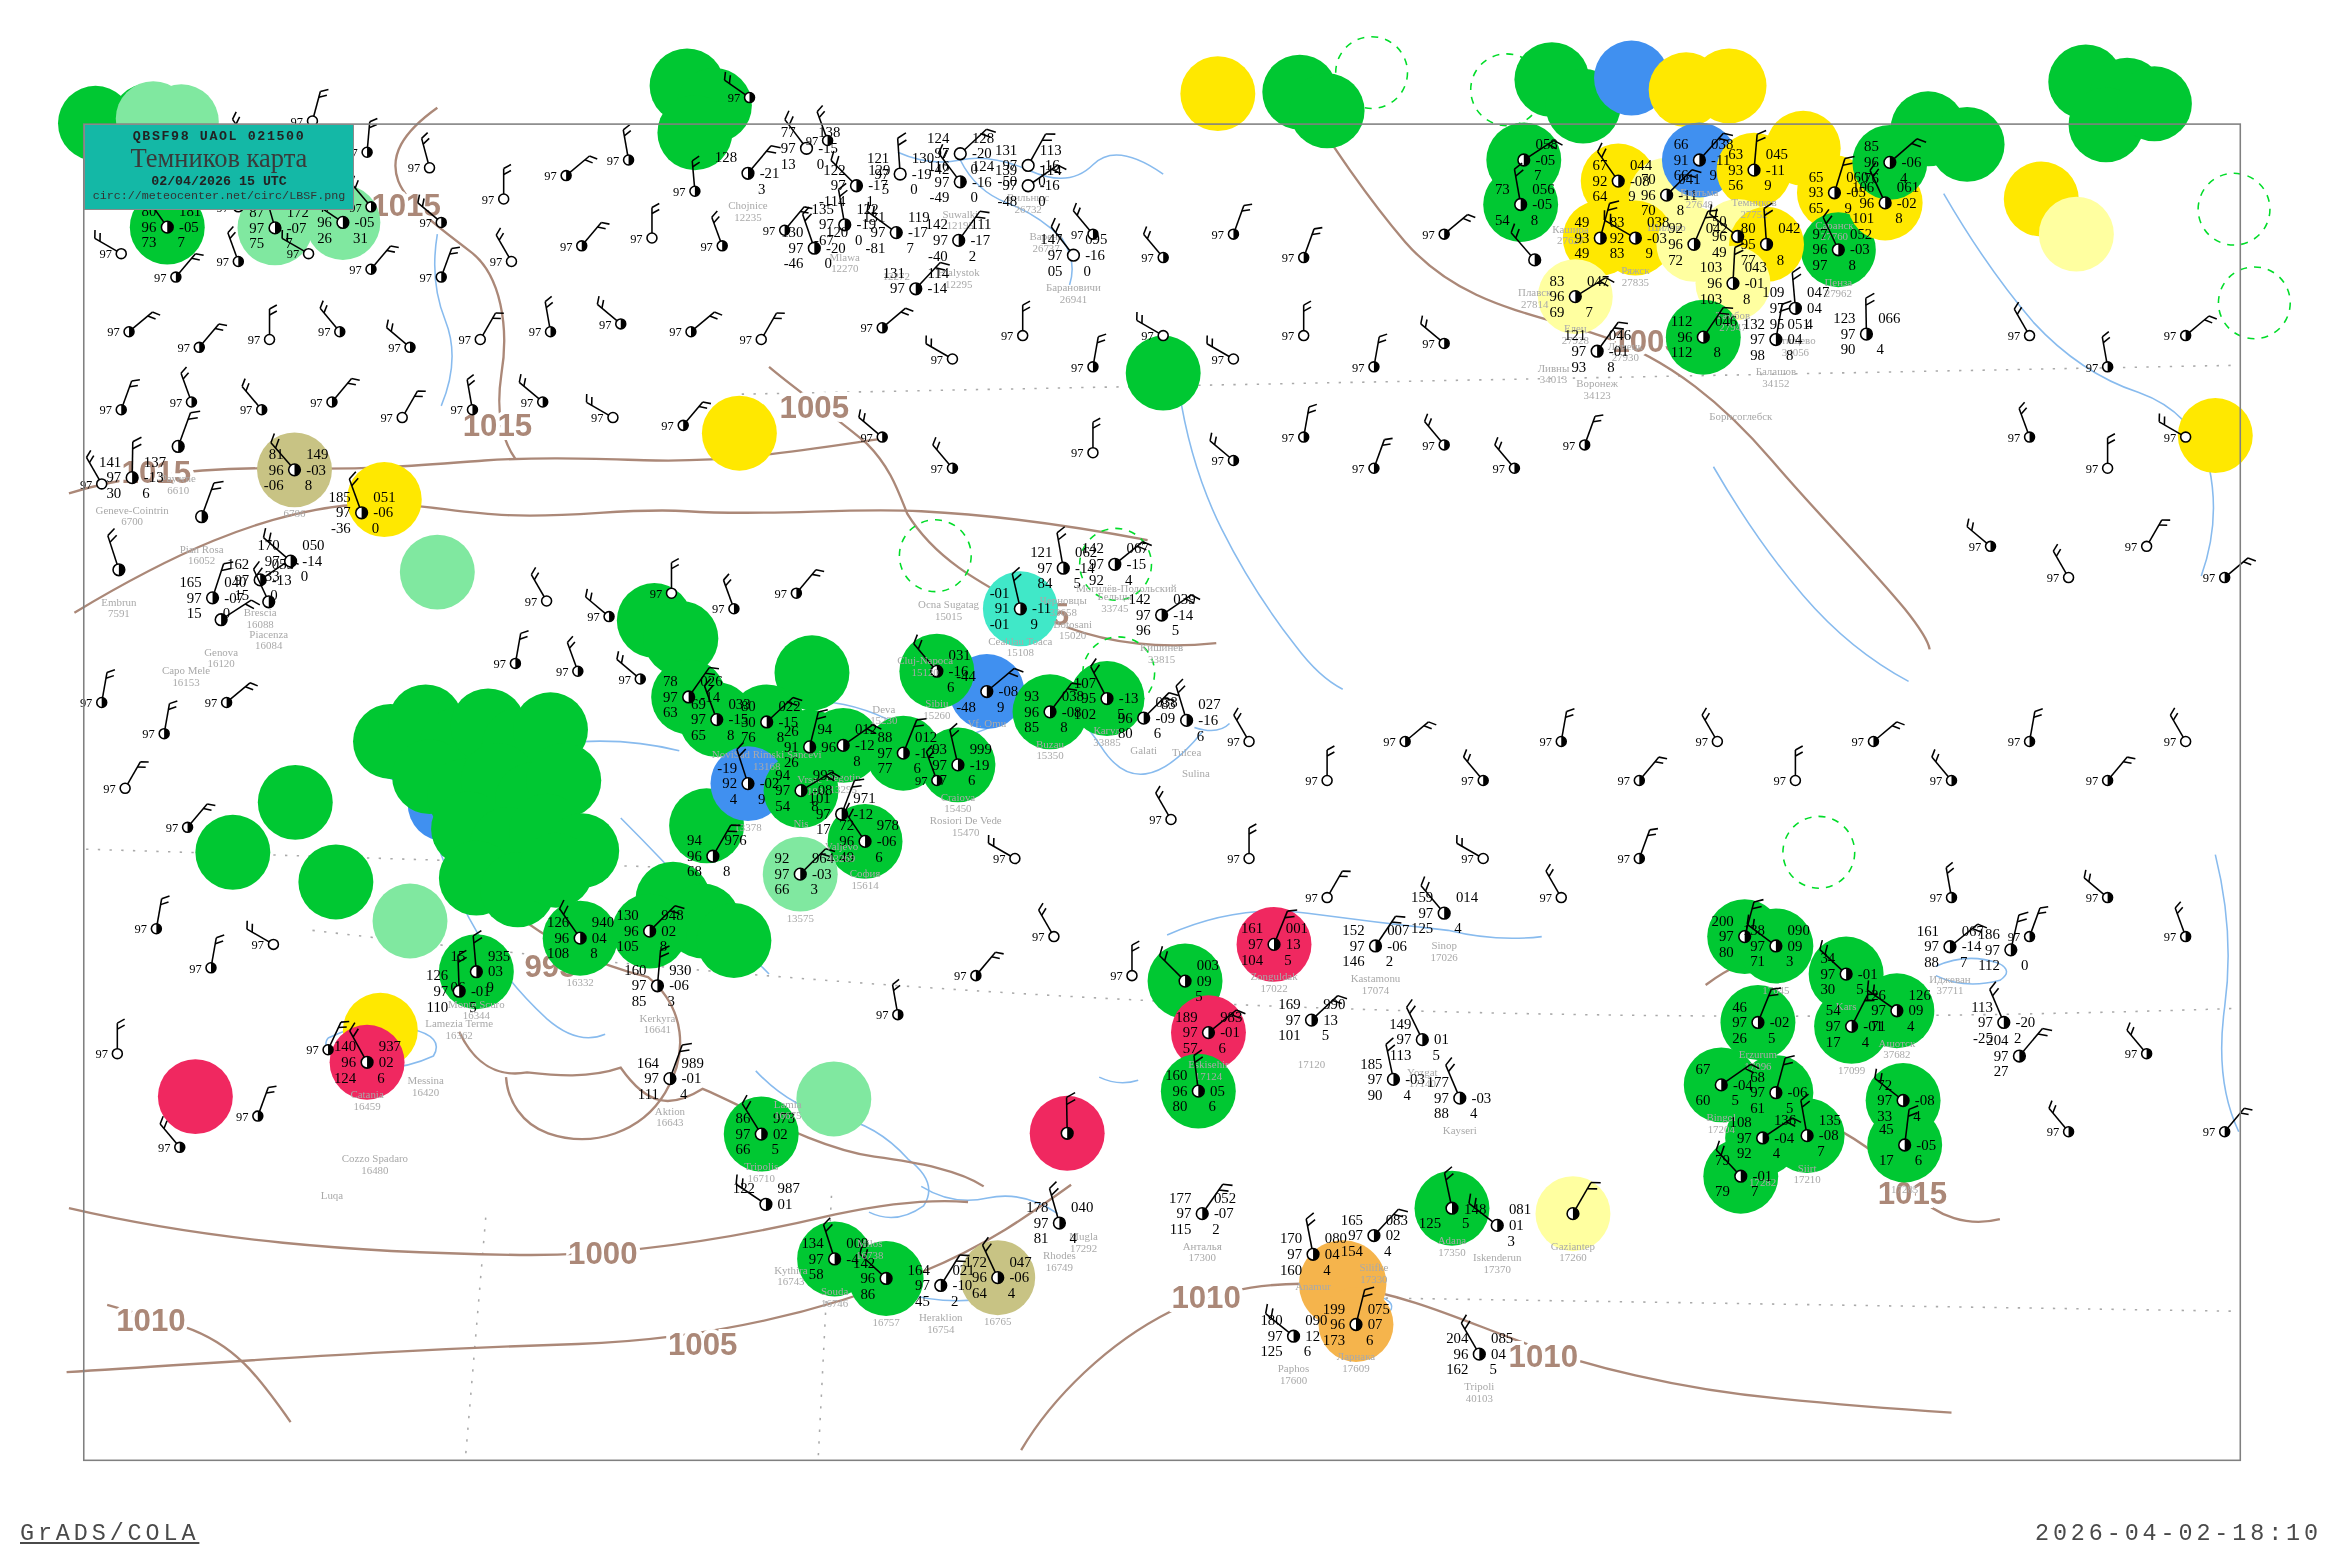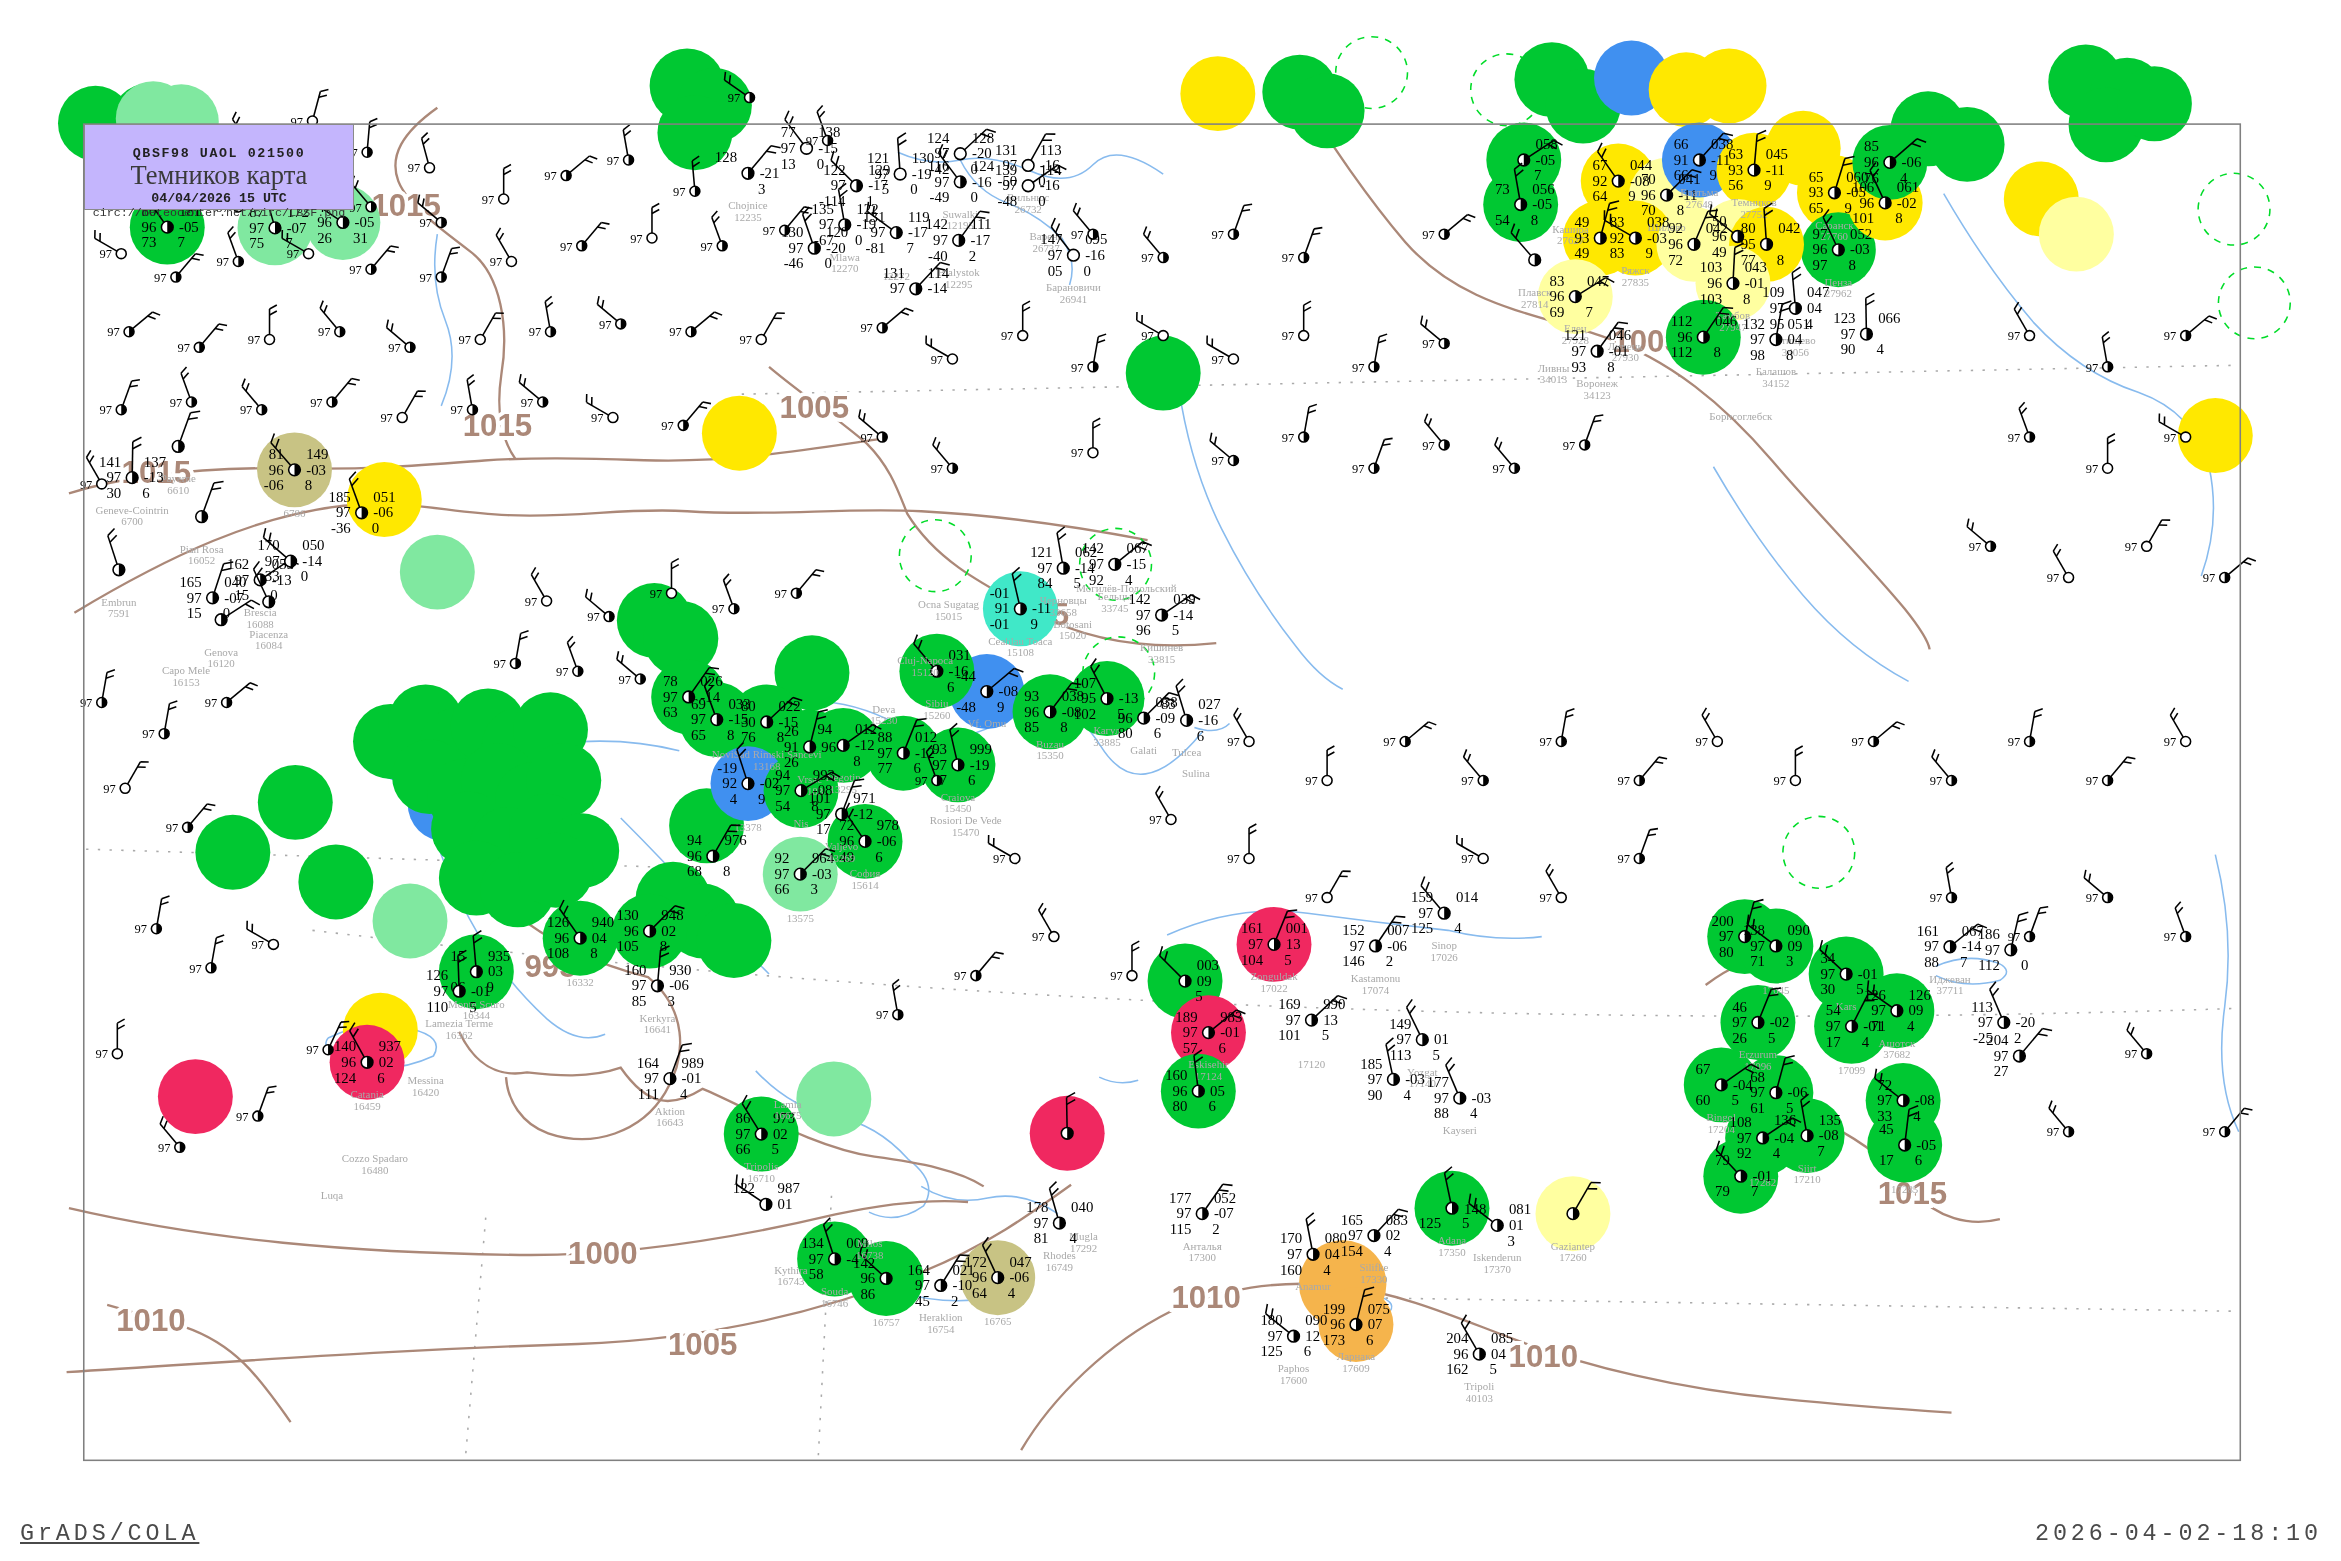--- a/index.html
+++ b/index.html
@@ -1,20 +1,20 @@
 <!DOCTYPE html>
 <html style="font-size:12.5px"><head>
 <meta charset="utf-8">
 <style>
   html,body{margin:0;padding:0;background:#fff;}
   .page{position:relative;width:2342px;height:1561px;background:#fff;overflow:hidden;
         font-family:"Liberation Serif",serif;}
   #map{position:absolute;left:0;top:0;}
-  .legend{position:absolute;left:84px;top:124px;width:270px;height:86px;background:#c4b5fd;
-          border:1.6px solid #8a8a8a;z-index:10;text-align:center;box-sizing:border-box;padding-top:21px;}
+  .legend{position:absolute;left:84px;top:124px;width:270px;height:86px;background:#14b8a6;
+          border:1.6px solid #8a8a8a;z-index:10;text-align:center;box-sizing:border-box;padding-top:4px;}
   .legend .code{font-family:"Liberation Mono",monospace;font-weight:bold;font-size:13.3px;color:#222;letter-spacing:1.6px;}
   .legend .title{font-family:"Liberation Serif",serif;font-size:26.5px;color:#3a3a3a;line-height:28px;}
   .legend .dt{font-family:"Liberation Mono",monospace;font-weight:bold;font-size:13.3px;color:#222;margin-top:1.6px;}
   .legend .url{font-family:"Liberation Mono",monospace;font-size:11.7px;color:#333;}
   .cap{position:absolute;font-family:"Liberation Mono",monospace;font-size:23.4px;color:#4a4a4a;
        letter-spacing:3.9px;bottom:14px;z-index:10;}
   .cap.left{left:20px;text-decoration:underline;}
   .cap.right{right:20px;}
   text{font-family:"Liberation Serif",serif;}
   .num{font-size:19px;fill:#000;}
@@ -3466,20 +3466,20 @@
           <path d="M0,-6.375 A6.375,6.375 0 0 1 0,6.375 Z" fill="#000"></path>
           <text class="mnum" x="-12" y="6" text-anchor="end">97</text>
         </g>
       </g>
       <rect x="107" y="159" width="2763" height="1712" fill="none" stroke="#808080" stroke-width="2"></rect>
     </svg>
 
   <div class="legend">
     <div class="code">QBSF98  UAOL  021500</div>
     <div class="title">Темников карта</div>
-    <div class="dt">04/04/2026 15 UTC</div>
+    <div class="dt">02/04/2026 15 UTC</div>
     <div class="url">circ://meteocenter.net/circ/LBSF.png</div>
   </div>
 
   <div class="cap left">GrADS/COLA</div>
   <div class="cap right">2026-04-02-18:10</div>
 </div>
 
 
 </body></html>

